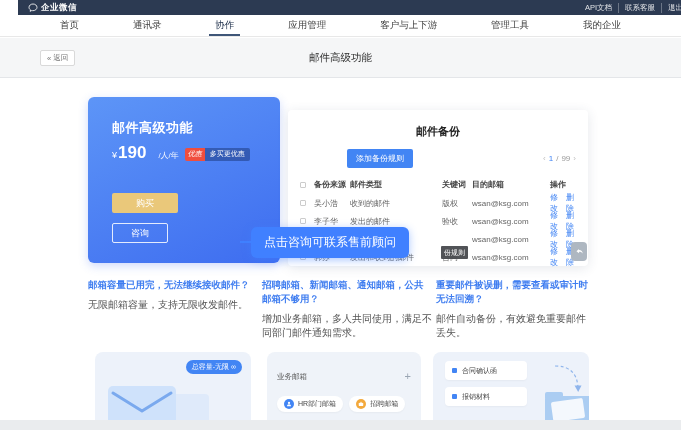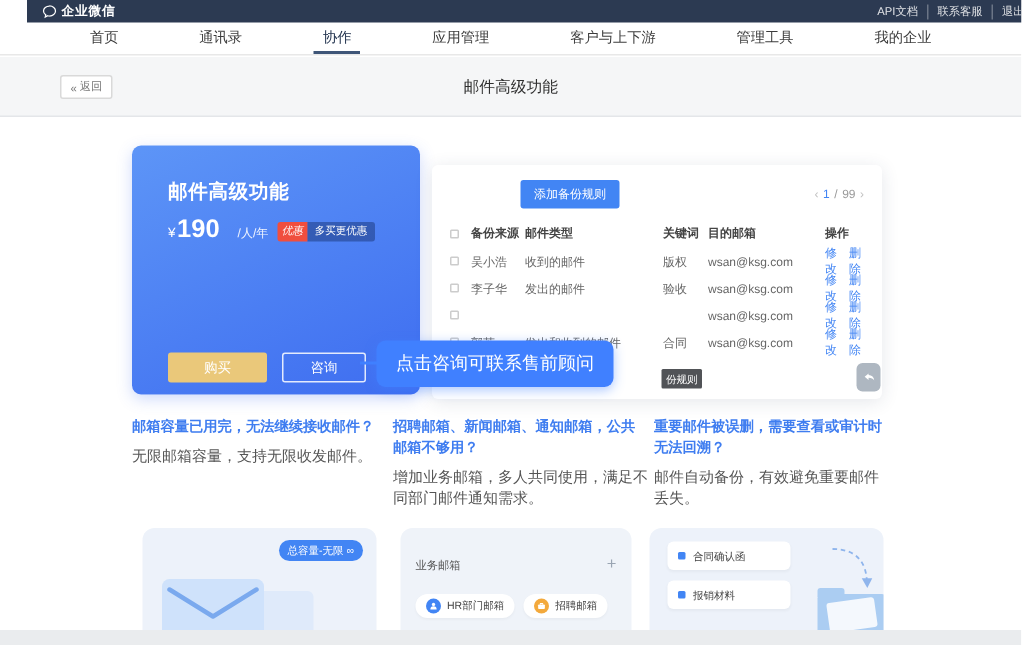--- a/index.html
+++ b/index.html
@@ -37,21 +37,21 @@
          background:linear-gradient(155deg,#5d95f7 0%,#3e6df0 100%);z-index:2;
          box-shadow:0 3px 10px rgba(62,109,240,.25);}
   .promo-title{position:absolute;left:24px;top:22px;color:#fff;font-size:13px;font-weight:bold;letter-spacing:.5px;}
   .price-row{position:absolute;left:24px;top:46px;display:flex;align-items:baseline;color:#fff;}
   .cur{font-size:9px;margin-right:1px;}
   .amount{font-size:17px;font-weight:bold;}
   .unit{font-size:8px;opacity:.92;margin-left:12px;}
   .disc{display:inline-flex;margin-left:6px;transform:translateY(-2px);}
   .disc-tag{background:#f04e3e;color:#fff;font-size:7px;font-style:italic;padding:1.5px 3px;border-radius:2px 0 0 2px;}
   .disc-txt{background:rgba(21,44,105,.45);color:#fff;font-size:7px;padding:1.5px 5px;border-radius:0 2px 2px 0;}
-  .promo-actions{position:absolute;left:24px;bottom:8px;display:flex;gap:10px;}
+  .promo-actions{position:absolute;left:24px;bottom:20px;display:flex;gap:10px;flex-direction:column;}
   .btn-buy{width:66px;height:20px;background:#eac87a;border:none;border-radius:2px;color:#fff;
            font-size:9px;display:flex;align-items:center;justify-content:center;cursor:pointer;}
   .btn-consult{width:56px;height:20px;background:transparent;border:1px solid rgba(255,255,255,.85);
                border-radius:2px;color:#fff;font-size:9px;display:flex;align-items:center;justify-content:center;cursor:pointer;}
 
   
   .backup{position:absolute;left:288px;top:110px;width:300px;height:156px;background:#fff;border-radius:4px;
           box-shadow:0 2px 12px rgba(40,60,90,.12);padding:10px 12px 0;z-index:3;}
   .backup-title{text-align:center;font-size:11px;font-weight:bold;color:#222;margin:4px 0 10px;}
   .backup-toolbar{display:flex;align-items:center;justify-content:space-between;}
@@ -167,20 +167,21 @@
         <span class="disc-txt">多买更优惠</span>
       </span>
     </div>
     <div class="promo-actions">
       <button class="btn-buy">购买</button>
       <button class="btn-consult">咨询</button>
     </div>
   </div>
 
   <div class="backup">
+    <div class="backup-title">邮件备份</div>
     <div class="backup-toolbar">
       <button class="btn-addrule">添加备份规则</button>
       <div class="pager">
         <span class="pg-arrow">‹</span>
         <span class="pg-cur">1</span>
         <span>/</span>
         <span>99</span>
         <span class="pg-arrow">›</span>
       </div>
     </div>

